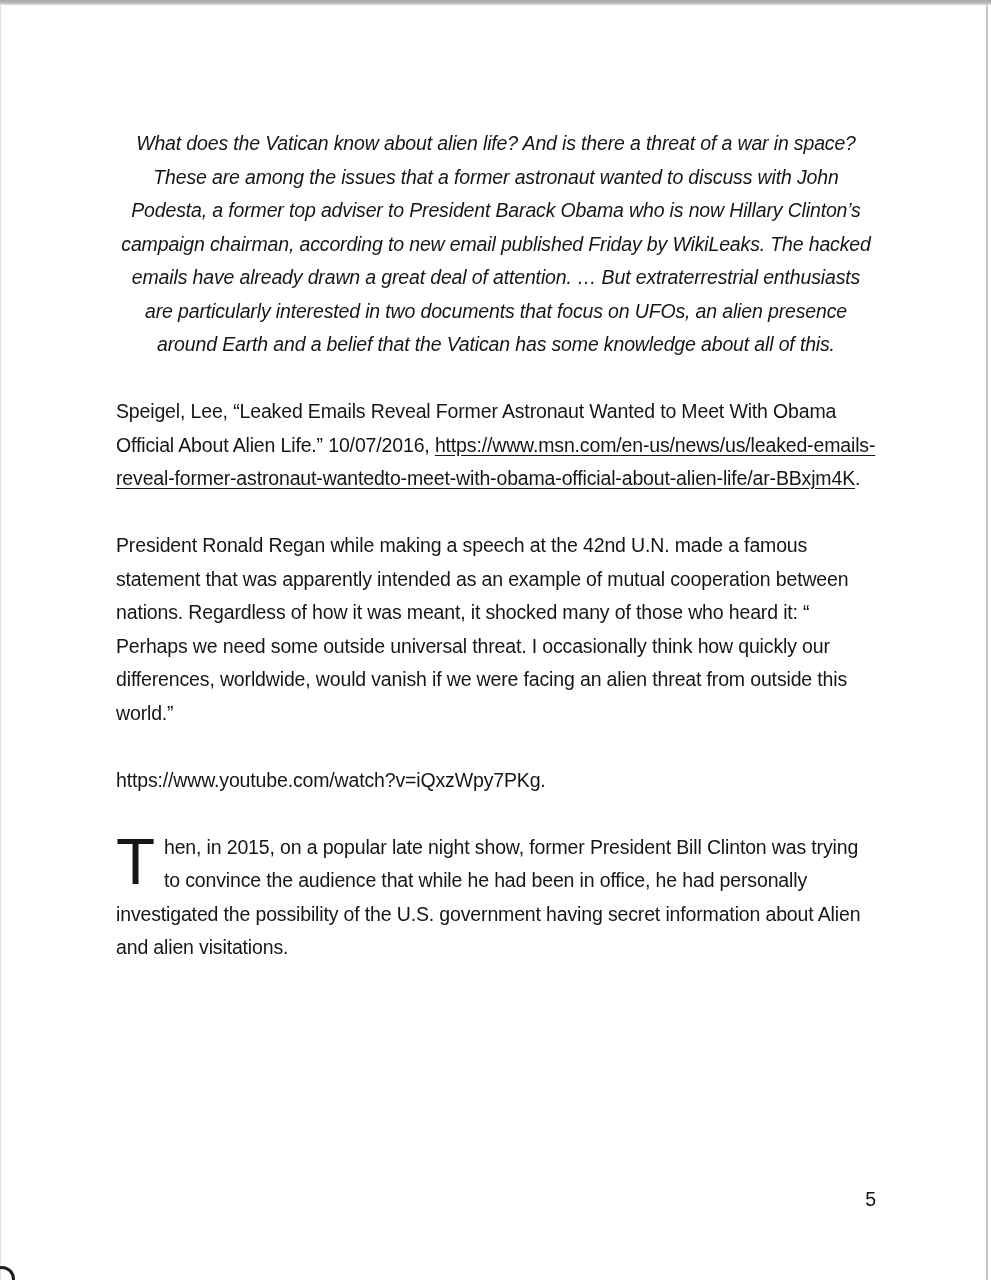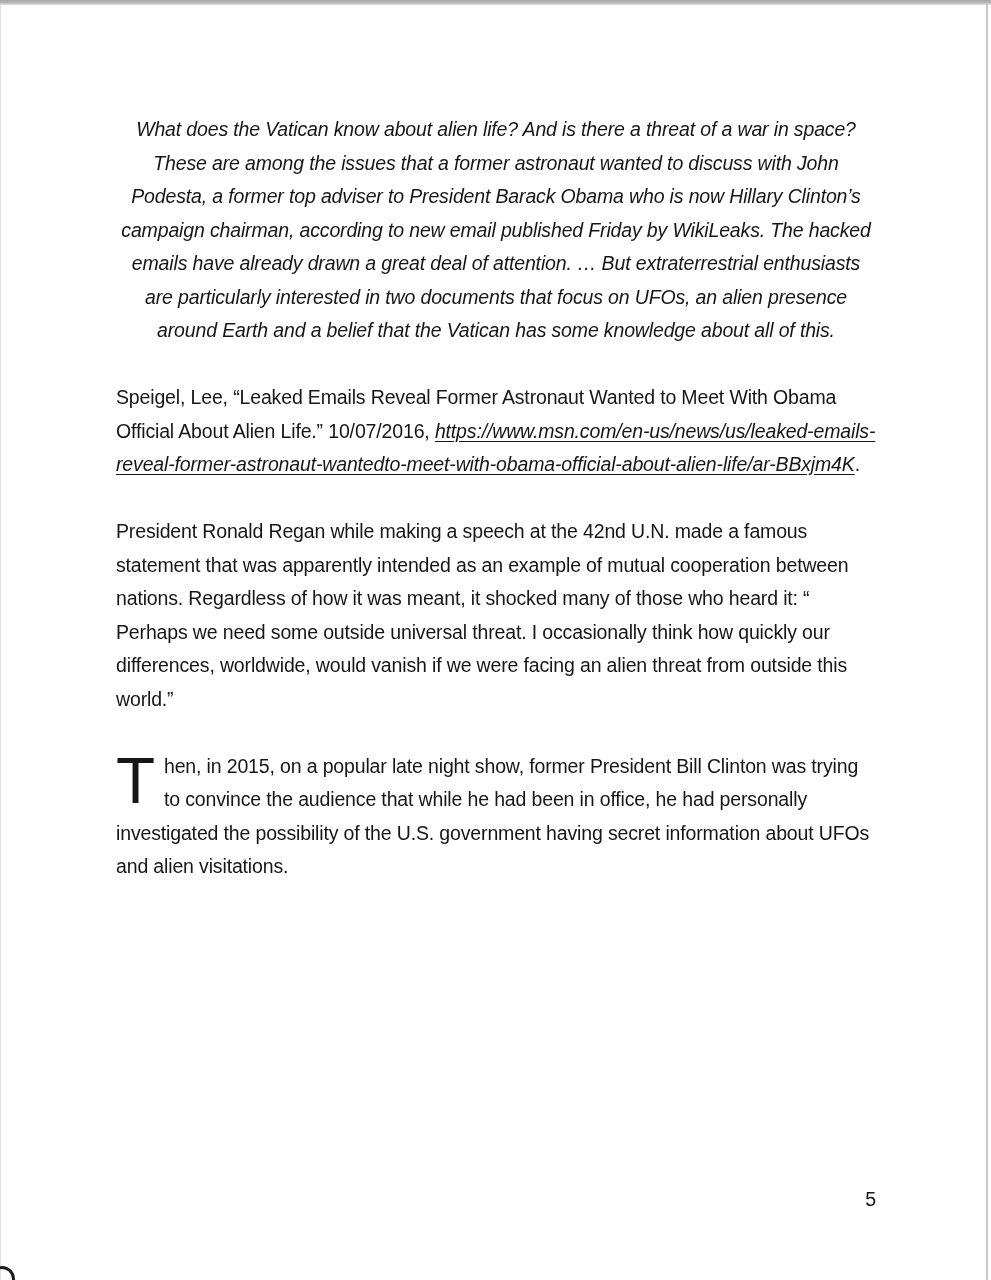--- a/index.html
+++ b/index.html
@@ -41,39 +41,38 @@
     position: absolute;
     left: -11px; bottom: -12px;
     width: 20px; height: 20px;
     border: 3px solid #1c1c1c;
     border-radius: 50%;
     background: transparent;
   }
   .content {
     position: absolute;
     left: 116px;
-    top: 113px;
+    top: 127px;
     width: 760px;
   }
   .blockquote {
     font-style: italic;
     text-align: center;
     margin: 0;
   }
   .para {
     margin: 33.5px 0 0 0;
     text-align: left;
   }
   .doc-link {
     color: #161616;
     text-decoration: underline;
     text-underline-offset: 3px;
     cursor: pointer;
     overflow-wrap: break-word;
-    font-style: italic;
   }
   .dropcap {
     float: left;
     font-size: 64px;
     line-height: 60px;
     margin: 1px 9px 0 0;
     font-weight: 400;
   }
   .pagenum {
     position: absolute;
@@ -94,21 +93,22 @@
   <div class="corner-mark"></div>
 
   <div class="content">
 
     <div class="blockquote">What does the Vatican know about alien life? And is there a threat of a war in space? These are among the issues that a former astronaut wanted to discuss with John Podesta, a former top adviser to President Barack Obama who is now Hillary Clinton’s campaign chairman, according to new email published Friday by WikiLeaks. The hacked emails have already drawn a great deal of attention. … But extraterrestrial enthusiasts are particularly interested in two documents that focus on UFOs, an alien presence around Earth and a belief that the Vatican has some knowledge about all of this.</div>
 
     <p class="para"><span>Speigel, Lee, “Leaked Emails Reveal Former Astronaut Wanted to Meet With Obama Official About Alien Life.” 10/07/2016, </span><a class="doc-link">https://www.msn.com/en-us/news/us/leaked-emails-reveal-former-astronaut-wantedto-meet-with-obama-official-about-alien-life/ar-BBxjm4K</a><span>.</span></p>
 
     <p class="para">President Ronald Regan while making a speech at the 42nd U.N. made a famous statement that was apparently intended as an example of mutual cooperation between nations. Regardless of how it was meant, it shocked many of those who heard it: “ Perhaps we need some outside universal threat. I occasionally think how quickly our differences, worldwide, would vanish if we were facing an alien threat from outside this world.”</p>
 
+    <p class="para">https://www.youtube.com/watch?v=iQxzWpy7PKg.</p>
 
-    <p class="para"><span class="dropcap">T</span><span>hen, in 2015, on a popular late night show, former President Bill Clinton was trying to convince the audience that while he had been in office, he had personally investigated the possibility of the U.S. government having secret information about UFOs and alien visitations.</span></p>
+    <p class="para"><span class="dropcap">T</span><span>hen, in 2015, on a popular late night show, former President Bill Clinton was trying to convince the audience that while he had been in office, he had personally investigated the possibility of the U.S. government having secret information about Alien and alien visitations.</span></p>
 
 
   </div>
 
   <div class="pagenum">5</div>
 
 </div>
 
 </body></html>

